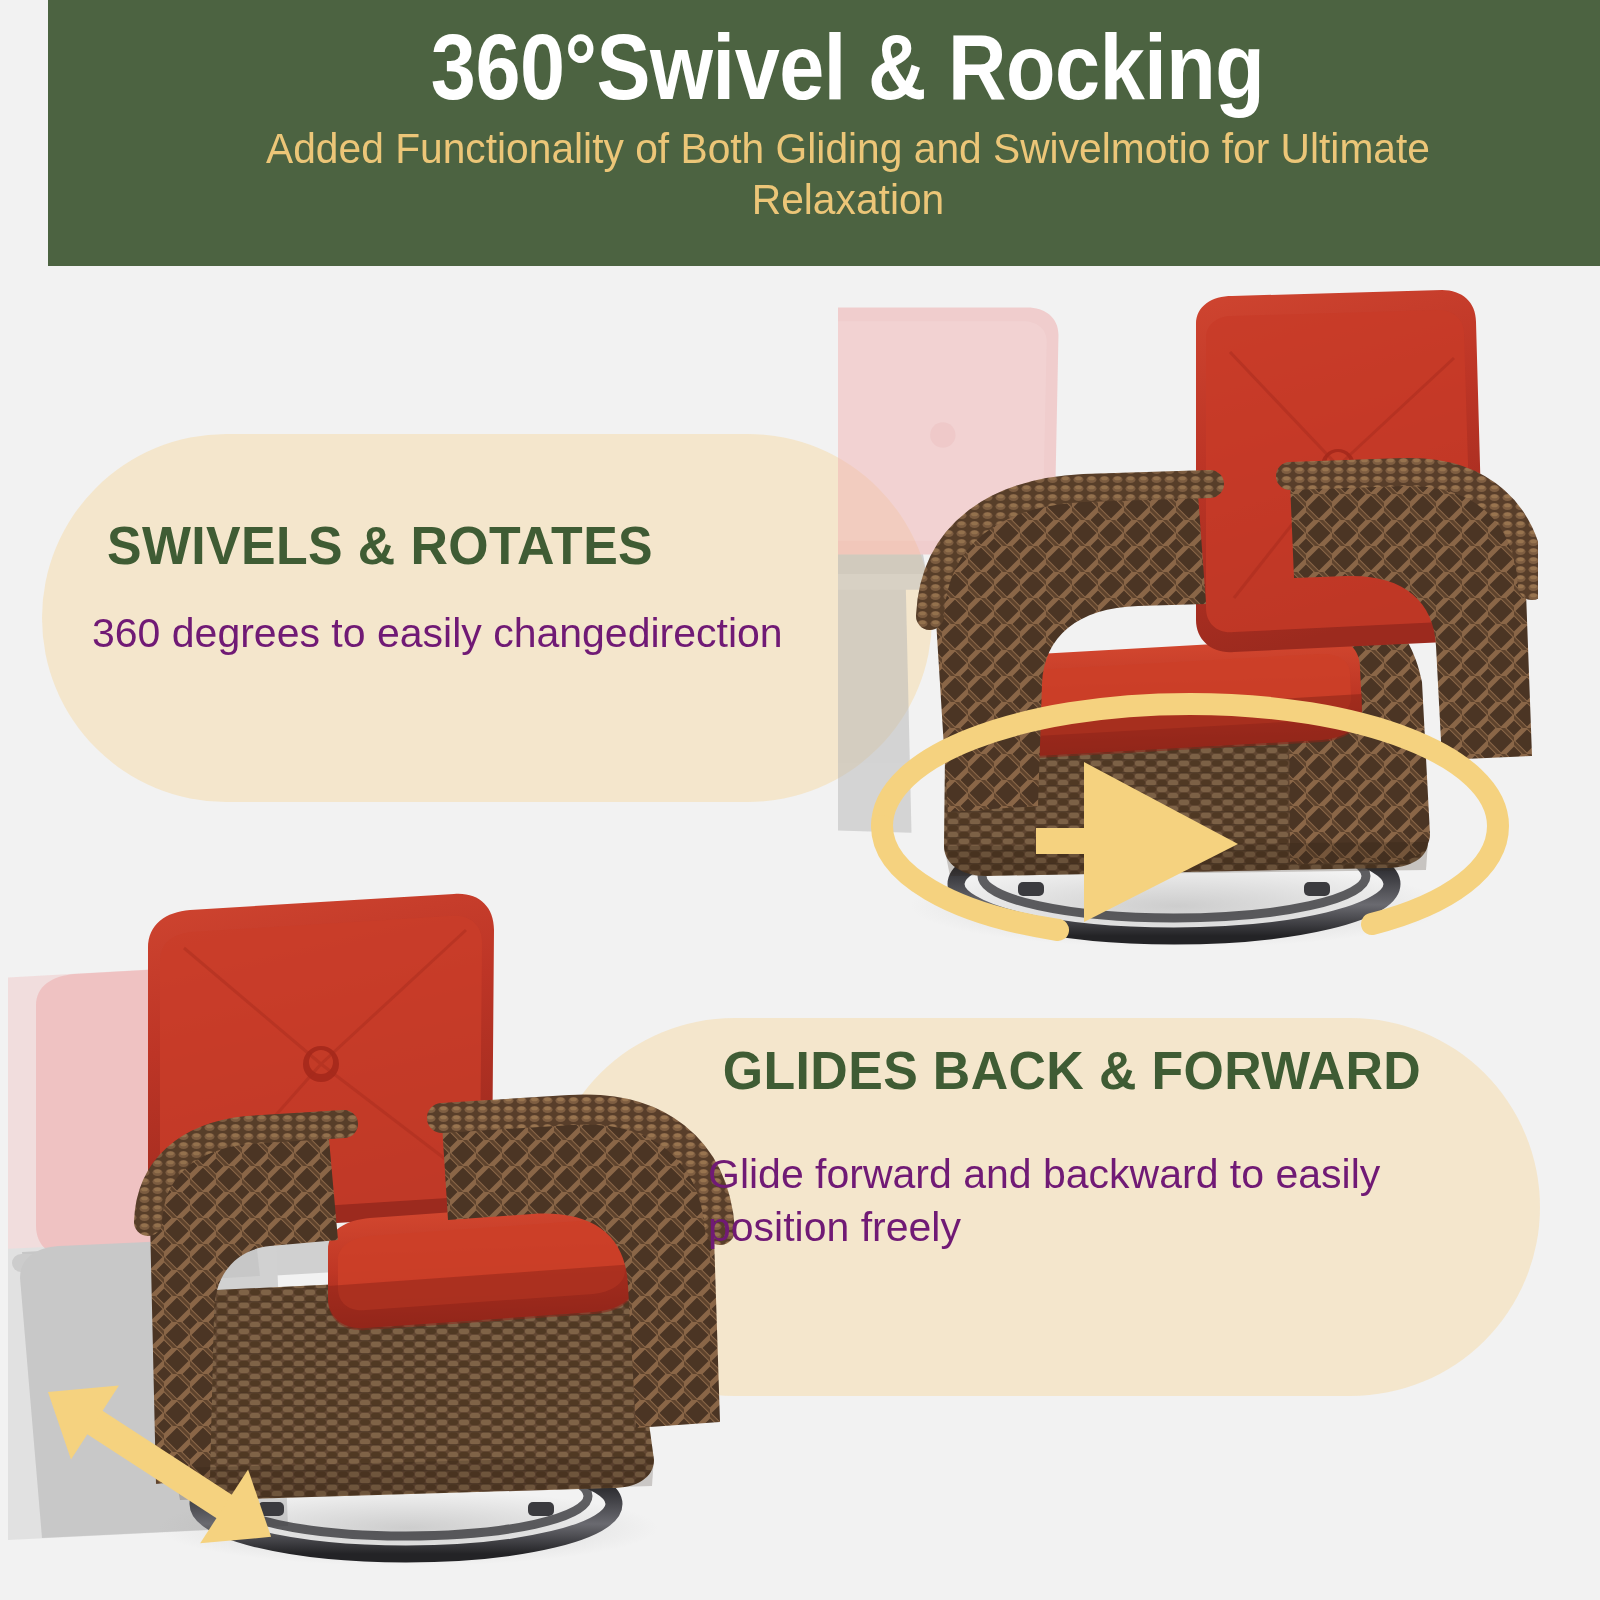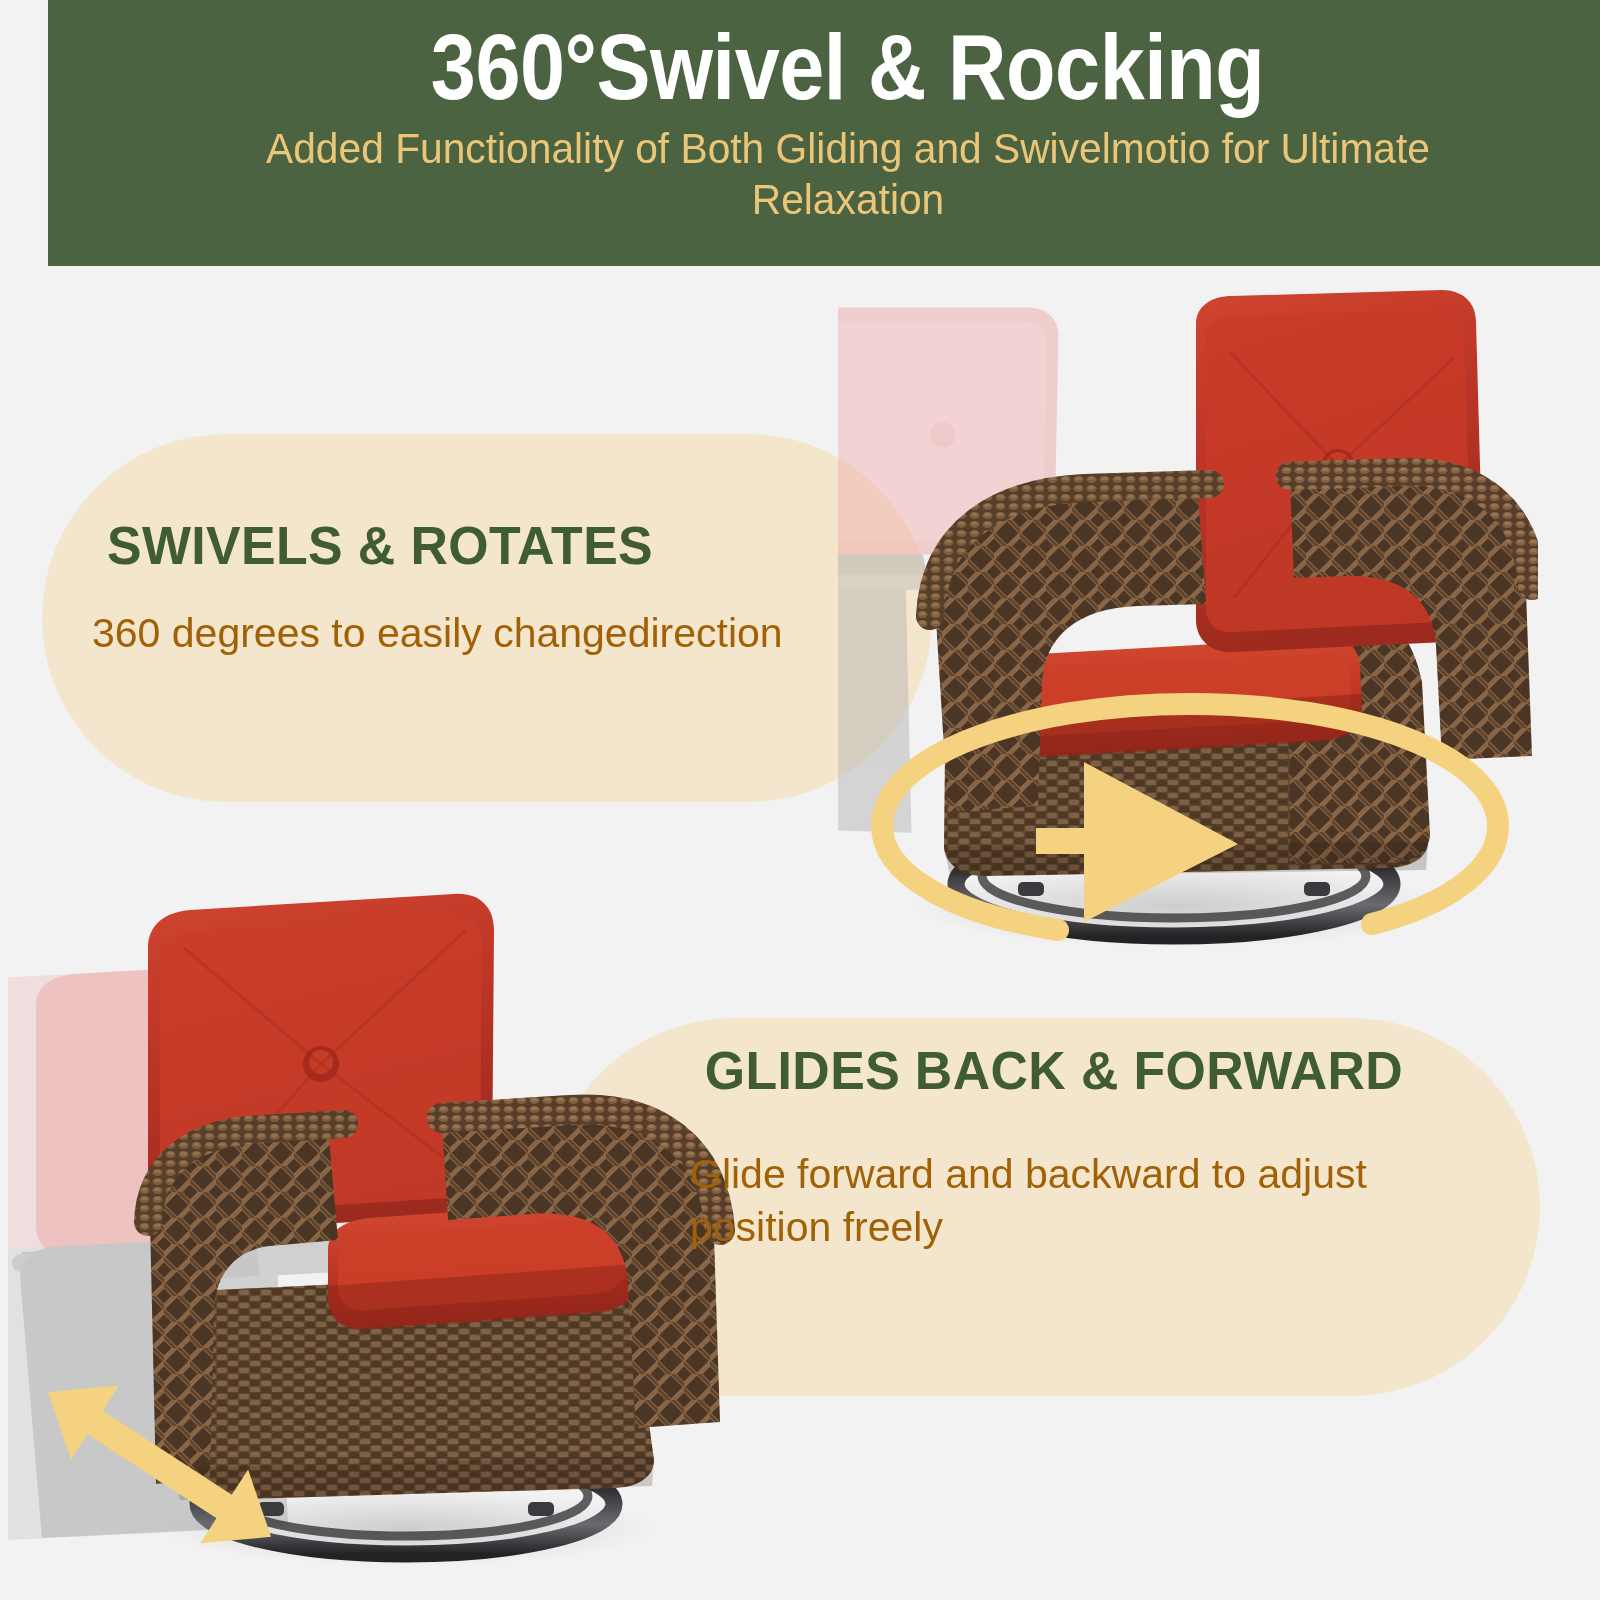--- a/index.html
+++ b/index.html
@@ -66,28 +66,28 @@
   .feature-text { position: absolute; z-index: 6; }
   .feature-heading {
     color: #3f5c34;
     font-weight: 700;
     font-size: 54px;
     line-height: 1.14;
     letter-spacing: 0.4px;
     transform: scaleX(0.96);
   }
   .feature-body {
-    color: #a16207;
+    color: #701a75;
     font-weight: 400;
     font-size: 41px;
     line-height: 1.3;
     margin-top: 30px;
   }
   .text-swivel { left: 92px; top: 515px; width: 750px; }
-  .text-glide  { left: 690px; top: 1040px; width: 740px; }
+  .text-glide  { left: 708px; top: 1040px; width: 740px; }
   .text-glide .feature-body { margin-top: 46px; }
 
   
   .art { position: absolute; z-index: 4; }
   .art-top    { left: 838px; top: 286px; width: 700px; height: 660px; }
   .art-bottom { left: 8px;  top: 880px; width: 740px; height: 700px; }
   .art svg { display: block; width: 100%; height: 100%; }
 
   
   .arrow-layer { position: absolute; z-index: 5; pointer-events: none; }
@@ -282,14 +282,14 @@
   </svg>
 </div>
 
 <div class="feature-text text-swivel">
   <div class="feature-heading">SWIVELS &amp; ROTATES</div>
   <div class="feature-body">360 degrees to easily changedirection</div>
 </div>
 
 <div class="feature-text text-glide">
   <div class="feature-heading">GLIDES BACK &amp; FORWARD</div>
-  <div class="feature-body">Glide forward and backward to adjust position freely</div>
+  <div class="feature-body">Glide forward and backward to easily position freely</div>
 </div>
 
 </body></html>

